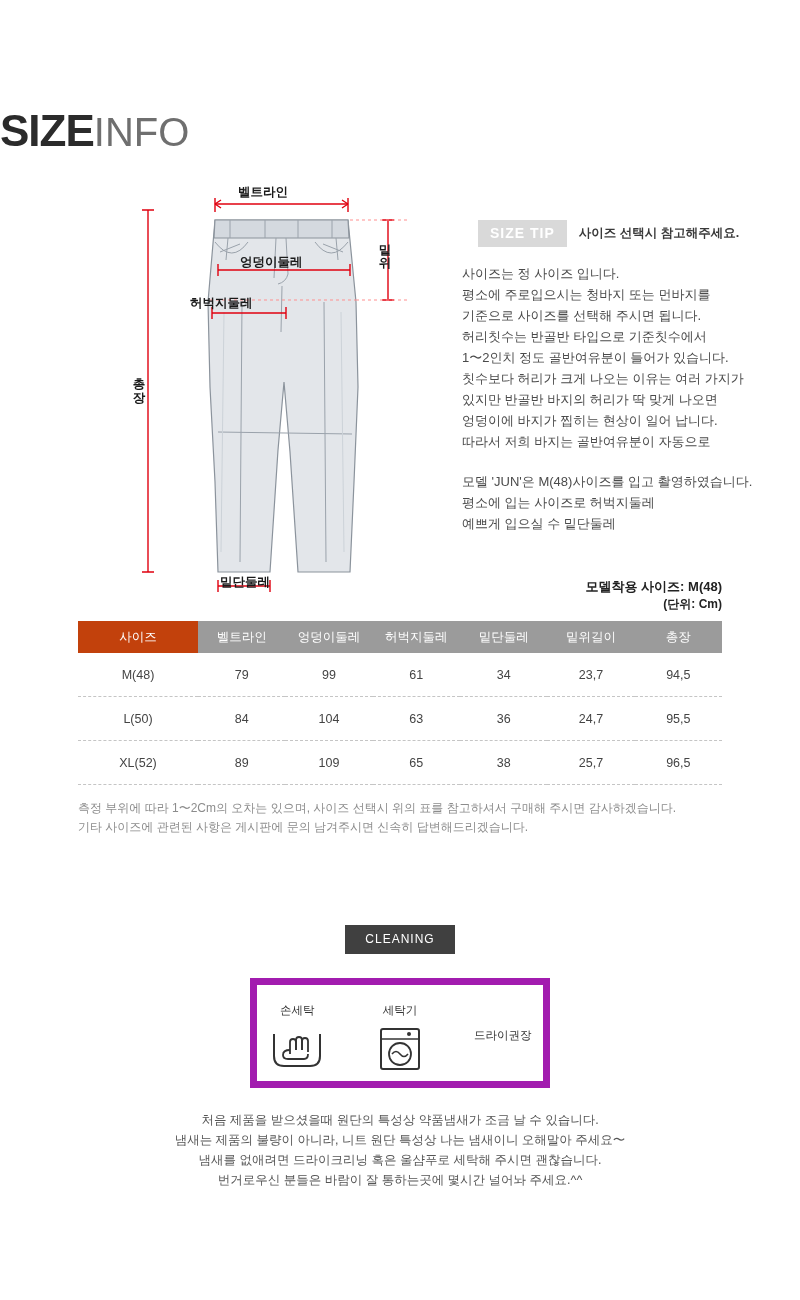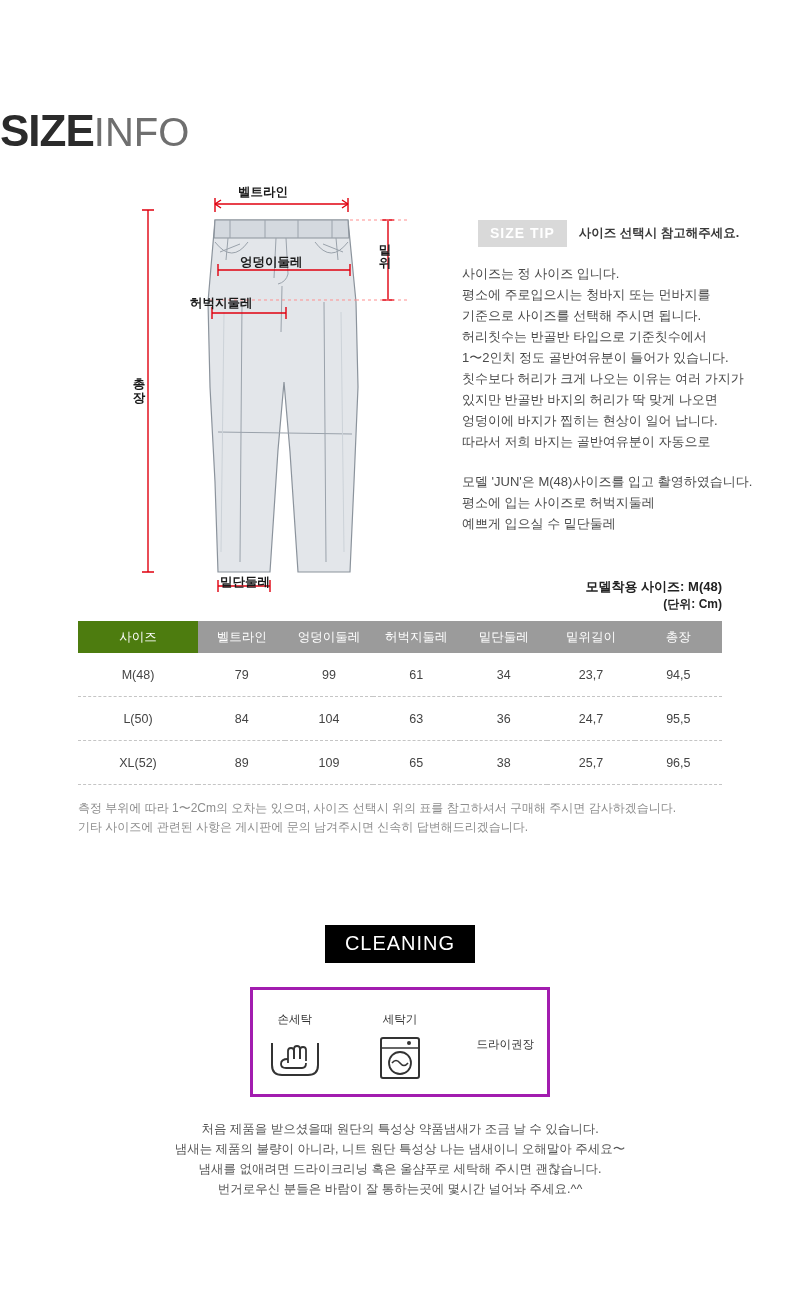--- a/index.html
+++ b/index.html
@@ -132,21 +132,21 @@
   table.size-table thead th {
     background: #9b9b9b;
     color: #ffffff;
     font-size: 12.5px;
     font-weight: normal;
     height: 30px;
     text-align: center;
     border: none;
   }
   table.size-table thead th:first-child {
-    background: #4d7c0f;
+    background: #c2410c;
     width: 118px;
   }
   table.size-table tbody td {
     height: 41px;
     text-align: center;
     font-size: 12.5px;
     color: #444;
     border-bottom: 1px dashed #c5c5c5;
   }
   table.size-table tbody tr:first-child td { border-top: none; }
@@ -162,31 +162,31 @@
   
   .cleaning-section {
     position: absolute;
     left: 0;
     top: 925px;
     width: 800px;
     text-align: center;
   }
   .cleaning-badge {
     display: inline-block;
-    background: #000000;
+    background: #404040;
     color: #ffffff;
-    font-size: 20px;
+    font-size: 12px;
     letter-spacing: 1px;
     padding: 7px 20px 8px;
   }
   .cleaning-box {
     width: 300px;
     height: 110px;
     margin: 24px auto 0;
-    border: 3px solid #a21caf;
+    border: 7px solid #a21caf;
     display: flex;
     justify-content: center;
     align-items: center;
     gap: 22px;
     padding-top: 10px;
     box-sizing: border-box;
   }
   .care-item {
     width: 84px;
     text-align: center;

